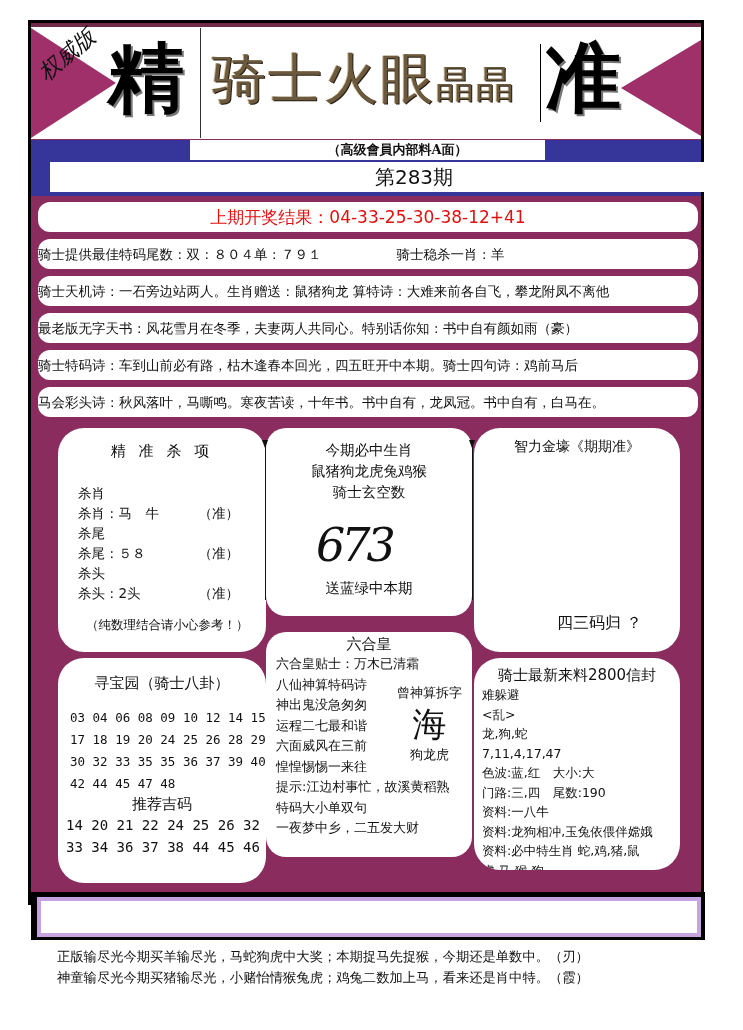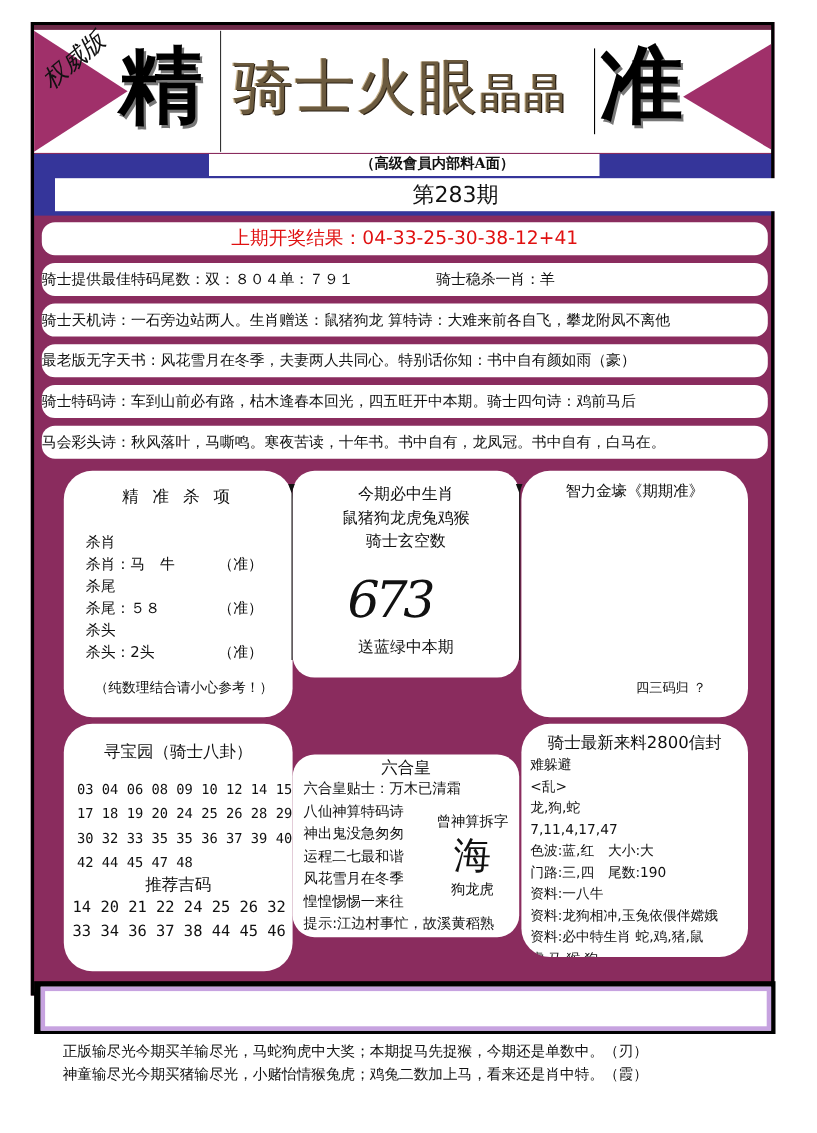--- a/index.html
+++ b/index.html
@@ -54,21 +54,21 @@
   .kill-list { position:absolute; left:48px; top:55px; font-size:13.5px; line-height:20px; }
   .kill-list .val { display:inline-block; width:80px; }
   .kill-note { position:absolute; left:28px; bottom:18px; font-size:12.5px; }
 
   .center-lines { text-align:center; font-size:14.5px; line-height:21px; margin-top:12px; }
   .hand { position:absolute; left:50px; top:90px; font-family:"DejaVu Serif", serif; font-size:46px;
           font-style:italic; letter-spacing:-4px; }
   .center-foot { position:absolute; bottom:18px; width:100%; text-align:center; font-size:14.5px; }
 
   .gold-title { text-align:center; font-size:14px; margin-top:10px; }
-  .gold-foot { position:absolute; right:38px; bottom:18px; font-size:12px; }
+  .gold-foot { position:absolute; right:38px; bottom:18px; font-size:16px; }
 
   .nums { font-family:"DejaVu Sans Mono", monospace; font-size:12.5px; line-height:22px; padding-left:40px; }
   .nums2 { font-family:"DejaVu Sans Mono", monospace; font-size:14px; line-height:22px; padding-left:36px; }
   .lhh { font-size:13px; line-height:20.5px; padding-left:14px; }
   .lhh-side { position:absolute; right:26px; top:52px; text-align:center; font-size:13px; }
   .lhh-side .big { font-family:"DejaVu Serif", serif; font-size:34px; line-height:44px; }
   .letters { font-size:12.5px; line-height:19.5px; padding-left:8px; }
 
   .bottom-box { position:absolute; left:37px; top:897px; width:664px; height:36px; background:#fff;
                 border:4px solid #c7a3e0; box-sizing:border-box; }
@@ -145,28 +145,28 @@
     <div>30 32 33 35 35 36 37 39 40</div>
     <div>42 44 45 47 48</div>
   </div>
   <div class="p-title" style="margin:0;">推荐吉码</div>
   <div class="nums2" style="padding-left:8px;">
     <div>14 20 21 22 24 25 26 32</div>
     <div>33 34 36 37 38 44 45 46</div>
   </div>
 </div>
 
-<div class="panel" style="left:266px; top:686px; width:206px; height:166px; border-radius:20px;">
+<div class="panel" style="left:266px; top:632px; width:206px; height:225px; border-radius:20px;">
   <div class="p-title" style="margin-top:3px;">六合皇</div>
   <div class="lhh" style="padding-left:10px;">
     <div>六合皇贴士：万木已清霜</div>
     <div>八仙神算特码诗</div>
     <div>神出鬼没急匆匆</div>
     <div>运程二七最和谐</div>
-    <div>风花雪月在冬季</div>
+    <div>六面威风在三前</div>
     <div>惶惶惕惕一来往</div>
     <div>提示:江边村事忙，故溪黄稻熟</div>
     <div>特码大小单双句</div>
     <div>一夜梦中乡，二五发大财</div>
   </div>
   <div class="lhh-side" style="right:10px;">
     <div>曾神算拆字</div>
     <div class="big">海</div>
     <div>狗龙虎</div>
   </div>

